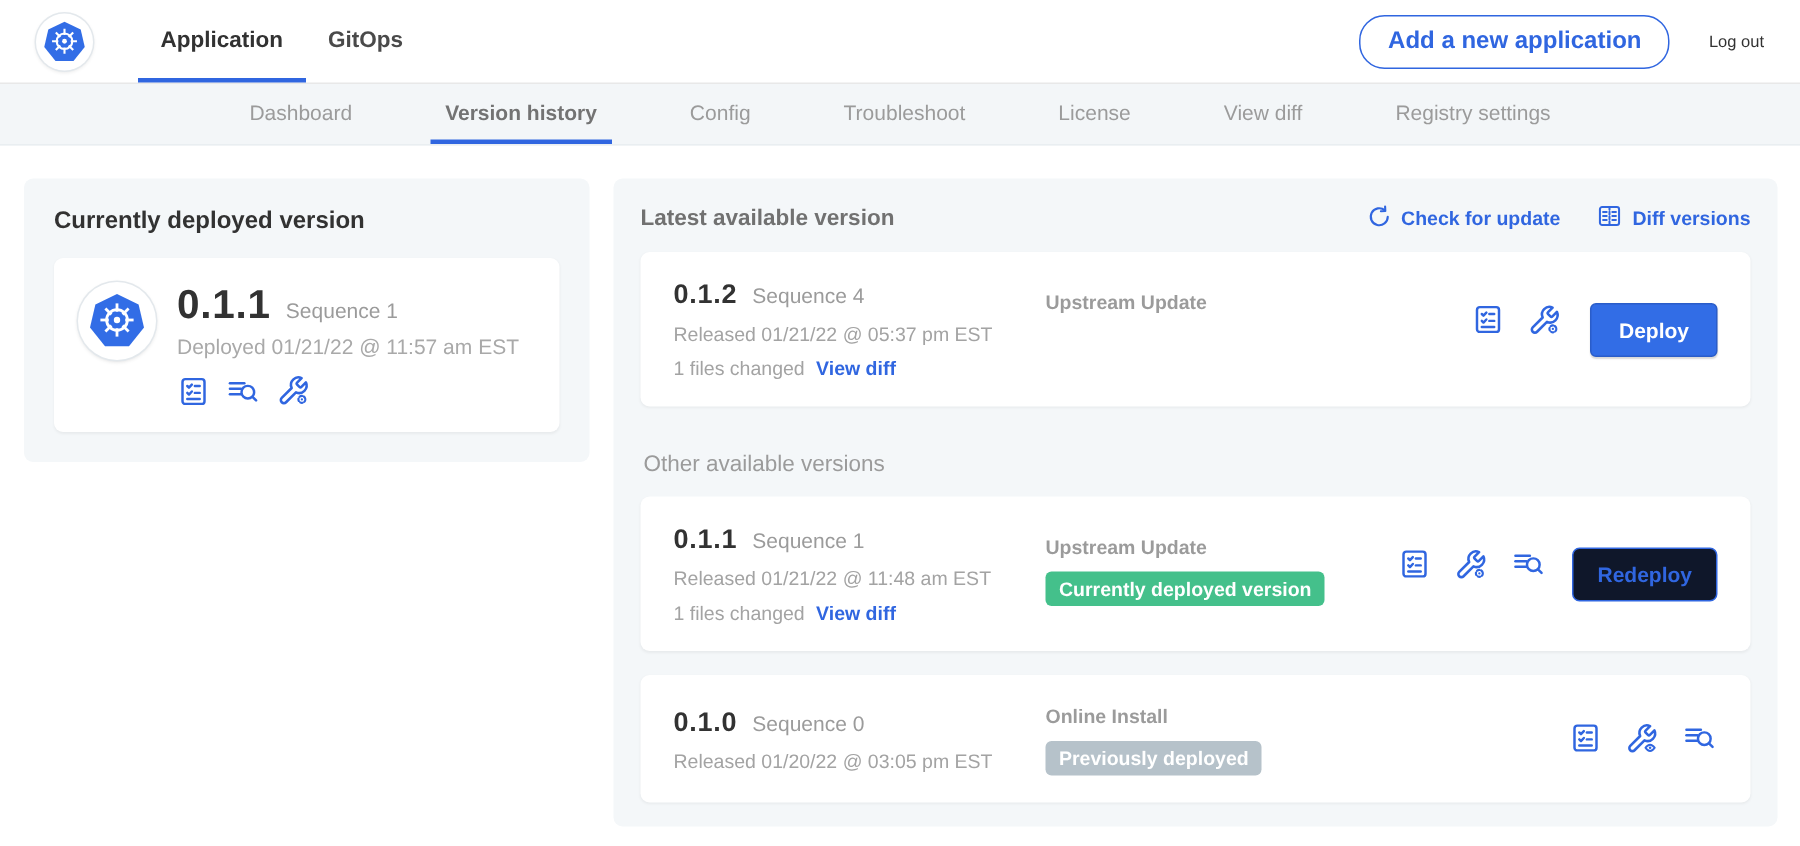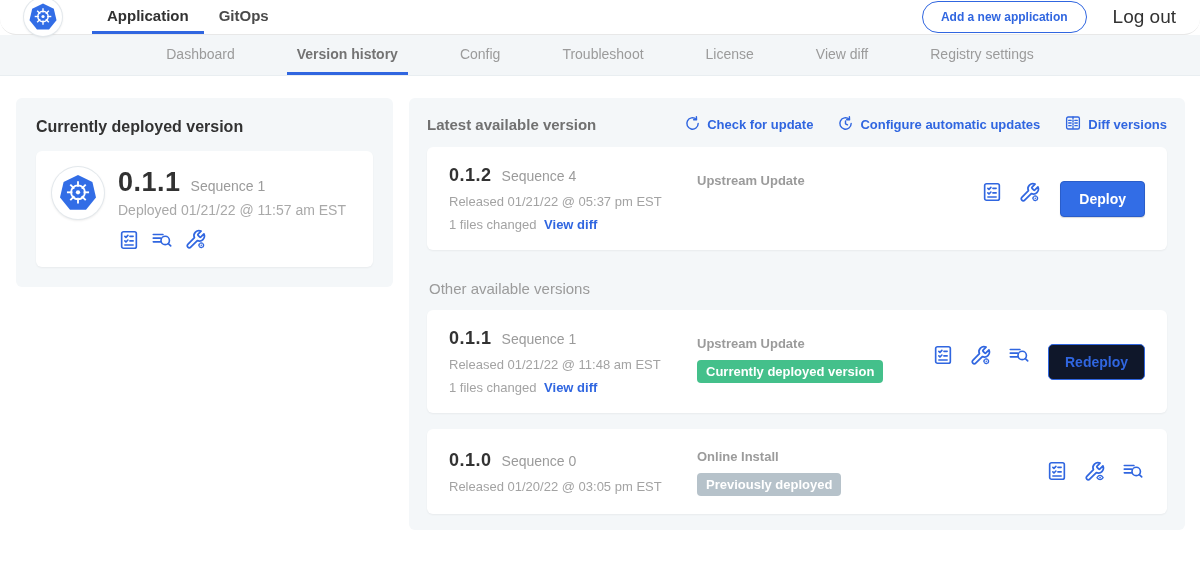--- a/index.html
+++ b/index.html
@@ -1,28 +1,28 @@
 <!DOCTYPE html>
 <html><head>
 <meta charset="utf-8">
 <style>
   * { margin:0; padding:0; box-sizing:border-box; }
   html,body { background:#fff; }
   body { font-family:"Liberation Sans", sans-serif; width:1200px; height:564px; overflow:hidden; color:#323232; }
 
   
-  .topnav { height:35px; background:#fff; border-bottom:1px solid #e8e8e8; display:flex; align-items:stretch; padding:0 24px;border-radius:16px; }
+  .topnav { height:56px; background:#fff; border-bottom:1px solid #e8e8e8; display:flex; align-items:stretch; padding:0 24px; }
   .logo-wrap { display:flex; align-items:center; }
   .logo-circle { width:38px; height:38px; border-radius:50%; background:#fff; box-shadow:0 0 0 1px #e3e8ec, 0 1px 3px rgba(0,0,0,.12); display:flex; align-items:center; justify-content:center; }
   .topnav-tabs { display:flex; margin-left:30px; }
   .toptab { display:flex; align-items:center; padding:0 15px; font-size:15px; font-weight:700; color:#4a4a4a; cursor:pointer; border-bottom:3px solid transparent; }
   .toptab.active { color:#323232; border-bottom-color:#3066e0; }
   .topnav-right { margin-left:auto; display:flex; align-items:center; gap:26px; }
-  .add-app-btn { border:1px solid #3066e0; color:#3066e0; background:#fff; border-radius:17px; padding:8px 18px; font-size:12px; font-weight:700; cursor:pointer; font-family:inherit; }
-  .logout { font-size:19px; color:#323232; cursor:pointer; }
+  .add-app-btn { border:1px solid #3066e0; color:#3066e0; background:#fff; border-radius:17px; padding:8px 18px; font-size:16px; font-weight:700; cursor:pointer; font-family:inherit; }
+  .logout { font-size:11px; color:#323232; cursor:pointer; }
 
   
   .subnav { height:41px; background:#f3f6f8; border-bottom:1px solid #e9eef1; display:flex; justify-content:center; }
   .subnav-inner { display:flex; gap:42px; }
   .subtab { display:flex; align-items:center; padding:0 10px; font-size:14px; color:#9b9b9b; cursor:pointer; border-bottom:3px solid transparent; }
   .subtab.active { color:#737373; font-weight:700; border-bottom-color:#3066e0; }
 
   
   .main { display:flex; gap:16px; padding:22px 15px 0 16px; align-items:flex-start; }
   .panel { background:#f4f7f9; border-radius:6px; }
@@ -179,30 +179,20 @@
           <span>
             <svg width="17" height="17" viewBox="0 0 24 24" fill="none" stroke="#3066e0" stroke-width="2" stroke-linecap="round" stroke-linejoin="round">
               <path d="M20 12a8 8 0 1 1-2.7-6"></path>
                 <polyline points="17.5,2.5 17.7,6.6 13.6,6.8"></polyline>
             </svg>
           </span>
           <span>Check for update</span>
         </span>
         <span class="vp-action">
           <span>
-            <svg width="17" height="17" viewBox="0 0 24 24" fill="none" stroke="#3066e0" stroke-width="2" stroke-linecap="round" stroke-linejoin="round">
-              <path d="M20 12a8 8 0 1 1-2.7-6"></path>
-                <polyline points="17.5,2.5 17.7,6.6 13.6,6.8"></polyline>
-              <polyline points="12,8.5 12,12.4 14.8,13.9"></polyline>
-            </svg>
-          </span>
-          <span>Configure automatic updates</span>
-        </span>
-        <span class="vp-action">
-          <span>
             <svg width="18" height="18" viewBox="0 0 24 24" fill="none" stroke="#3066e0" stroke-width="1.8" stroke-linecap="round">
               <rect x="3.5" y="4" width="17" height="16" rx="2"></rect>
               <line x1="12" y1="4" x2="12" y2="20" stroke-dasharray="2.4 1.8"></line>
               <line x1="6.3" y1="8.5" x2="9.5" y2="8.5"></line>
                 <line x1="6.3" y1="12" x2="9.5" y2="12"></line>
                 <line x1="6.3" y1="15.5" x2="9.5" y2="15.5"></line>
               <line x1="14.5" y1="8.5" x2="17.7" y2="8.5"></line>
                 <line x1="14.5" y1="12" x2="17.7" y2="12"></line>
                 <line x1="14.5" y1="15.5" x2="17.7" y2="15.5"></line>
             </svg>

